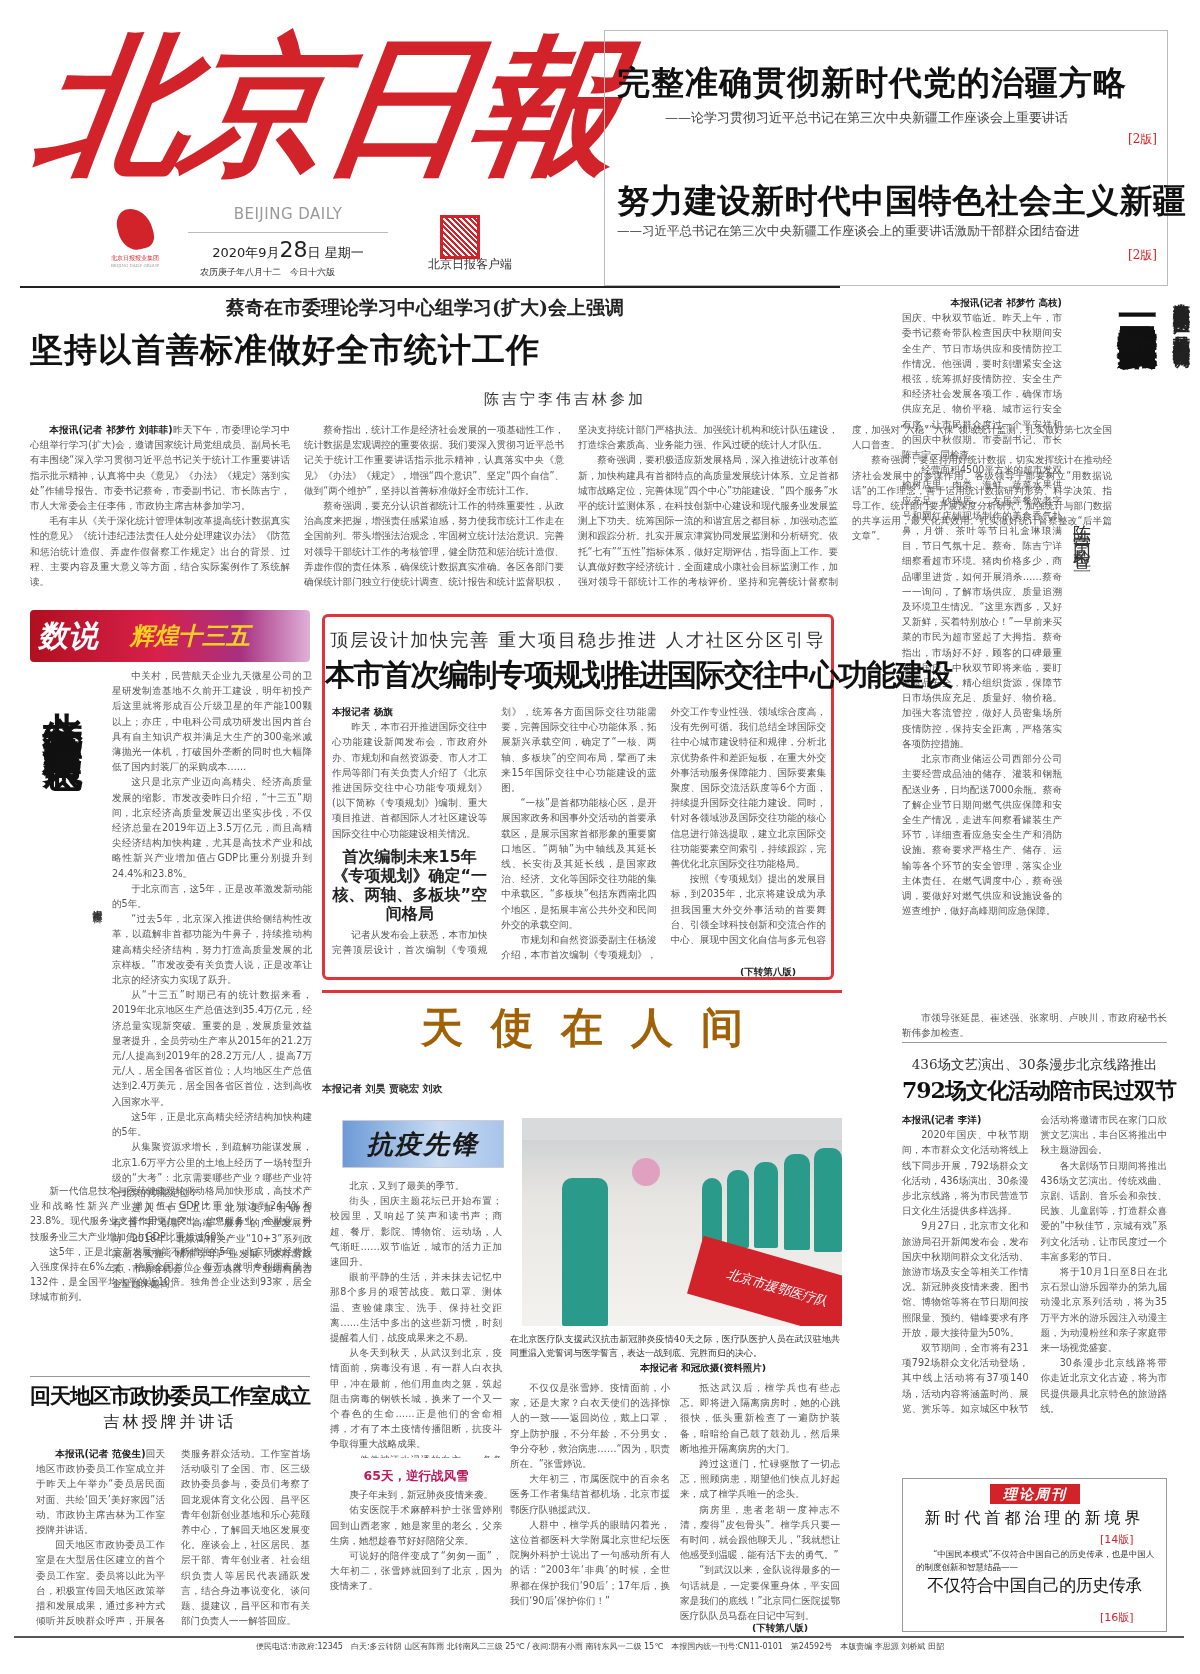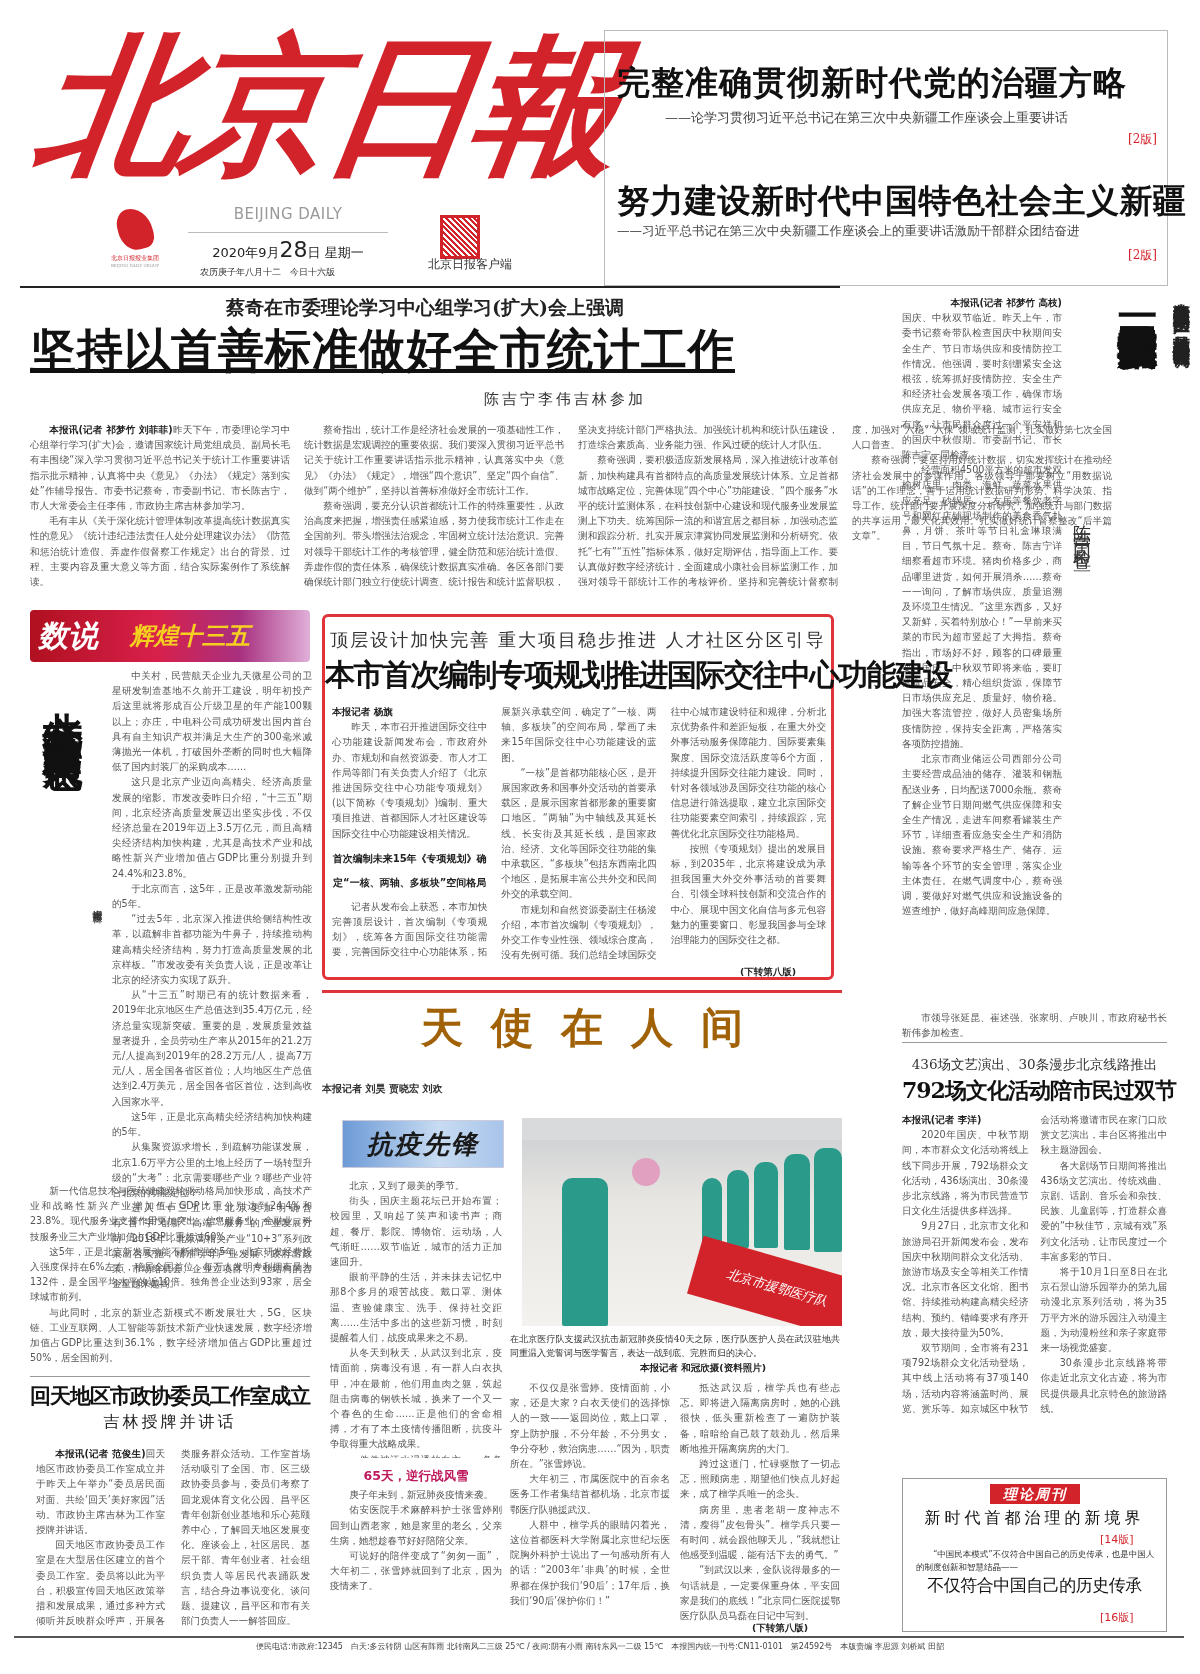--- a/index.html
+++ b/index.html
@@ -26,42 +26,42 @@
 
   .topbox { left: 604px; top: 30px; width: 564px; height: 256px; border: 1.5px solid #bbb; }
   .topbox .kicker { position: absolute; left: 0; right: 0; top: 10px; text-align: center; font-size: 11px; color: #555; letter-spacing: 2px; }
   .topbox h1 { position: absolute; left: 12px; top: 30px; font-family: "DejaVu Sans", sans-serif; font-weight: bold; font-size: 33px; color: #111; white-space: nowrap; letter-spacing: 1px; }
   .topbox .sub { position: absolute; left: 60px; top: 78px; font-size: 13px; color: #444; white-space: nowrap; }
   .topbox .ed { position: absolute; right: 10px; font-size: 12px; color: #d3232a; }
   .topbox h2 { position: absolute; left: 12px; top: 148px; font-family: "DejaVu Sans", sans-serif; font-weight: bold; font-size: 33px; color: #111; white-space: nowrap; letter-spacing: 0.5px; }
   .topbox .sub2 { position: absolute; left: 12px; top: 192px; font-size: 12.5px; color: #444; white-space: nowrap; }
 
   .lead-kicker { left: 0; top: 295px; width: 850px; text-align: center; font-size: 19px; font-weight: bold; color: #222; }
-  .lead-title { left: 30px; top: 320px; width: 820px; font-family: "DejaVu Sans", sans-serif; font-weight: bold; font-size: 46px; line-height: 60px; color: #111; white-space: nowrap; letter-spacing: 1px; text-decoration: underline; }
+  .lead-title { left: 30px; top: 320px; width: 820px; font-family: "DejaVu Sans", sans-serif; font-weight: bold; font-size: 33px; line-height: 60px; color: #111; white-space: nowrap; letter-spacing: 1px; }
   .lead-credit { left: 0; top: 390px; width: 850px; text-align: center; font-size: 15px; color: #333; letter-spacing: 3px; padding-left: 280px; }
   .lead-cols { left: 30px; top: 422px; width: 808px; height: 180px; column-count: 3; column-gap: 14px; }
 
   .right-col-text { left: 902px; top: 295px; width: 160px; height: 730px; }
   .vert-kicker { left: 1170px; top: 290px; width: 24px; writing-mode: vertical-rl; font-size: 17px; font-weight: bold; color: #222; line-height: 24px; letter-spacing: 1px; }
   .vert-title { left: 1110px; top: 295px; width: 56px; writing-mode: vertical-rl; font-family: "DejaVu Sans", sans-serif; font-weight: bold; font-size: 40px; color: #111; line-height: 56px; letter-spacing: 0; }
   .vert-credit { left: 1064px; top: 510px; width: 30px; writing-mode: vertical-rl; font-size: 18px; color: #333; letter-spacing: 5px; }
 
   .banner-shu { left: 30px; top: 610px; width: 280px; height: 52px; background: linear-gradient(90deg, #b01020 0%, #d8204a 45%, #a83080 75%, #e0b0d8 100%); border-radius: 4px; overflow: hidden; }
   .banner-shu .t1 { position: absolute; left: 8px; top: 6px; font-size: 30px; font-weight: bold; color: #fff; font-style: italic; }
   .banner-shu .t2 { position: absolute; left: 100px; top: 10px; font-size: 24px; font-weight: bold; color: #f5d020; font-style: italic; }
   .vert-title2 { left: 38px; top: 680px; width: 50px; writing-mode: vertical-rl; font-size: 40px; font-weight: bold; color: #111; line-height: 50px; letter-spacing: 4px; }
   .vert-byline { left: 88px; top: 902px; width: 16px; writing-mode: vertical-rl; font-family: "DejaVu Sans", sans-serif; font-size: 10px; color: #333; }
   .econ-text { left: 112px; top: 668px; width: 200px; height: 710px; }
   .econ-text-wide { left: 30px; top: 1183px; width: 282px; height: 205px; }
 
   .feature-box { left: 322px; top: 614px; width: 512px; height: 366px; border: 3px solid #e0333a; border-radius: 6px; }
   .feature-kicker { left: 325px; top: 628px; width: 506px; text-align: center; font-size: 18px; color: #333; letter-spacing: 2px; white-space: nowrap; }
   .feature-title { left: 325px; top: 655px; width: 506px; text-align: center; font-size: 30px; font-weight: bold; color: #111; white-space: nowrap; letter-spacing: -1.5px; }
   .feature-cols { left: 332px; top: 704px; width: 494px; height: 262px; column-count: 3; column-gap: 14px; }
-  .feature-cols h4 { font-family: "DejaVu Sans", sans-serif; font-size: 10px; font-weight: bold; color: #222; text-align: center; text-indent: 0; line-height: 24px; margin: 6px 0 4px; }
+  .feature-cols h4 { font-family: "DejaVu Sans", sans-serif; font-size: 16px; font-weight: bold; color: #222; text-align: center; text-indent: 0; line-height: 19px; margin: 6px 0 4px; }
   .feature-more { left: 740px; top: 966px; font-family: "DejaVu Sans", sans-serif; font-size: 9.5px; font-weight: bold; color: #222; }
 
   .angel-rule { left: 322px; top: 990px; width: 520px; border-top: 3px solid #e0333a; }
   .angel-title { left: 322px; top: 1000px; width: 520px; text-align: center; font-family: "DejaVu Sans", sans-serif; font-size: 42px; font-weight: bold; color: #a16207; letter-spacing: 28px; padding-left: 28px; }
   .angel-byline { left: 322px; top: 1082px; width: 520px; text-align: left; font-family: "DejaVu Sans", sans-serif; font-size: 10px; font-weight: bold; color: #333; }
   .kangyi { left: 342px; top: 1120px; width: 162px; height: 48px; background: linear-gradient(90deg, #6d9ad6, #c8dcf2 60%, #a8c4ea); border: 1px solid #ccd; }
   .kangyi span { position: absolute; left: 0; right: 0; top: 6px; text-align: center; font-size: 26px; font-weight: bold; color: #1a1a1a; font-style: italic; letter-spacing: 2px; }
   .angel-text-left { left: 330px; top: 1178px; width: 172px; height: 280px; }
   .angel-photo { left: 522px; top: 1118px; width: 320px; height: 208px; background: linear-gradient(180deg, #c8ccd0 0%, #e8e6e2 40%, #f4f2ee 100%); overflow: hidden; }
   .angel-photo .scrubs { position: absolute; background: #2a9a8a; border-radius: 10px 10px 2px 2px; }
@@ -159,21 +159,20 @@
   <p>于北京而言，这5年，正是改革激发新动能的5年。</p>
   <p>“过去5年，北京深入推进供给侧结构性改革，以疏解非首都功能为牛鼻子，持续推动构建高精尖经济结构，努力打造高质量发展的北京样板。”市发改委有关负责人说，正是改革让北京的经济实力实现了跃升。</p>
   <p>从“十三五”时期已有的统计数据来看，2019年北京地区生产总值达到35.4万亿元，经济总量实现新突破。重要的是，发展质量效益显著提升，全员劳动生产率从2015年的21.2万元/人提高到2019年的28.2万元/人，提高7万元/人，居全国各省区首位；人均地区生产总值达到2.4万美元，居全国各省区首位，达到高收入国家水平。</p>
   <p>这5年，正是北京高精尖经济结构加快构建的5年。</p>
   <p>从集聚资源求增长，到疏解功能谋发展，北京1.6万平方公里的土地上经历了一场转型升级的“大考”：北京需要哪些产业？哪些产业符合北京的功能定位？</p>
   <p>进入“十三五”，北京更加明确含有“首”字“创新”“高端”“服务”的产业发展方向，2018年，北京高精尖产业“10+3”系列政策出台实施，精准引导产业发展，政府出政策、市场给机会、企业立项目，产业结构的含金量越来越高。</p>
 </div>
 <div class="abs econ-text-wide body-text" style="overflow:hidden">
   <p>新一代信息技术与医药健康双轮驱动格局加快形成，高技术产业和战略性新兴产业增加值占GDP比重分别达到24.4%和23.8%。现代服务业支撑作用更加突出，信息服务业、金融业、科技服务业三大产业增加值占GDP比重超过60%。</p>
   <p>这5年，正是北京新发展动能不断增强的5年。北京研发经费投入强度保持在6%左右，稳居全国首位，每万人发明专利拥有量为132件，是全国平均水平的近10倍。独角兽企业达到93家，居全球城市前列。</p>
-  <p>与此同时，北京的新业态新模式不断发展壮大，5G、区块链、工业互联网、人工智能等新技术新产业快速发展，数字经济增加值占GDP比重达到36.1%，数字经济增加值占GDP比重超过50%，居全国前列。</p>
 </div>
 
 <div class="abs feature-box"></div>
 <div class="abs feature-kicker serif">顶层设计加快完善 重大项目稳步推进 人才社区分区引导</div>
 <div class="abs feature-title serif">本市首次编制专项规划推进国际交往中心功能建设</div>
 <div class="abs feature-cols body-text" style="overflow:hidden">
   <p style="text-indent:0"><span class="byline">本报记者 杨旗</span></p>
   <p>昨天，本市召开推进国际交往中心功能建设新闻发布会，市政府外办、市规划和自然资源委、市人才工作局等部门有关负责人介绍了《北京推进国际交往中心功能专项规划》(以下简称《专项规划》)编制、重大项目推进、首都国际人才社区建设等国际交往中心功能建设相关情况。</p>
   <h4>首次编制未来15年《专项规划》确定“一核、两轴、多板块”空间格局</h4>
   <p>记者从发布会上获悉，本市加快完善顶层设计，首次编制《专项规划》，统筹各方面国际交往功能需要，完善国际交往中心功能体系，拓展新兴承载空间，确定了“一核、两轴、多板块”的空间布局，擘画了未来15年国际交往中心功能建设的蓝图。</p>
@@ -228,21 +227,21 @@
 
 </div>
 <div class="abs angel-more">(下转第八版)</div>
 
 <div class="abs right-rule"></div>
 <div class="abs culture-kicker serif">436场文艺演出、30条漫步北京线路推出</div>
 <div class="abs culture-title serif">792场文化活动陪市民过双节</div>
 <div class="abs culture-text body-text" style="overflow:hidden">
   <p style="text-indent:0"><span class="byline">本报讯(记者 李洋)</span></p>
   <p>2020年国庆、中秋节期间，本市群众文化活动将线上线下同步开展，792场群众文化活动，436场演出、30条漫步北京线路，将为市民营造节日文化生活提供多样选择。</p>
-  <p>9月27日，北京市文化和旅游局召开新闻发布会，发布国庆中秋期间群众文化活动、旅游市场及安全等相关工作情况。北京市各区文化馆、图书馆、持续推动构建高精尖经济结构、预约、错峰要求有序开放，最大接待量为50%。</p>
+  <p>9月27日，北京市文化和旅游局召开新闻发布会，发布国庆中秋期间群众文化活动、旅游市场及安全等相关工作情况。新冠肺炎疫情来袭、图书馆、博物馆等将在节日期间按照限量、预约、错峰要求有序开放，最大接待量为50%。</p>
   <p>双节期间，全市将有231项792场群众文化活动登场，其中线上活动将有37项140场，活动内容将涵盖时尚、展览、赏乐等。如京城区中秋节会活动将邀请市民在家门口欣赏文艺演出，丰台区将推出中秋主题游园会。</p>
   <p>各大剧场节日期间将推出436场文艺演出。传统戏曲、京剧、话剧、音乐会和杂技、民族、儿童剧等，打造群众喜爱的“中秋佳节，京城有戏”系列文化活动，让市民度过一个丰富多彩的节日。</p>
   <p>将于10月1日至8日在北京石景山游乐园举办的第九届动漫北京系列活动，将为35万平方米的游乐园注入动漫主题，为动漫粉丝和亲子家庭带来一场视觉盛宴。</p>
   <p>30条漫步北京线路将带你走近北京文化古迹，将为市民提供最具北京特色的旅游路线。</p>
 </div>
 
 <div class="abs theory-box"></div>
 <div class="abs theory-tag serif">理论周刊</div>
 <div class="abs theory-t1">新时代首都治理的新境界</div>
 <div class="abs theory-ed1">[14版]</div>

